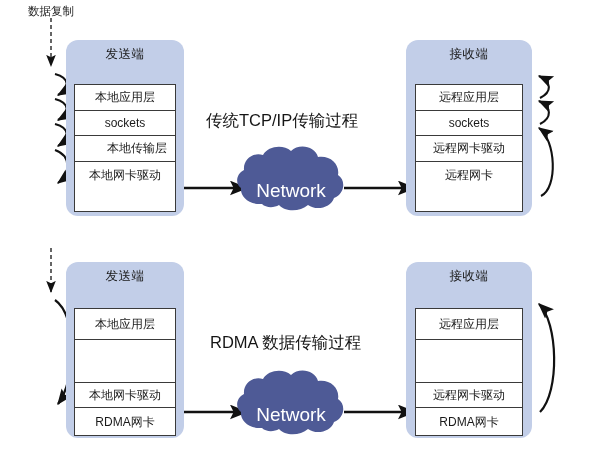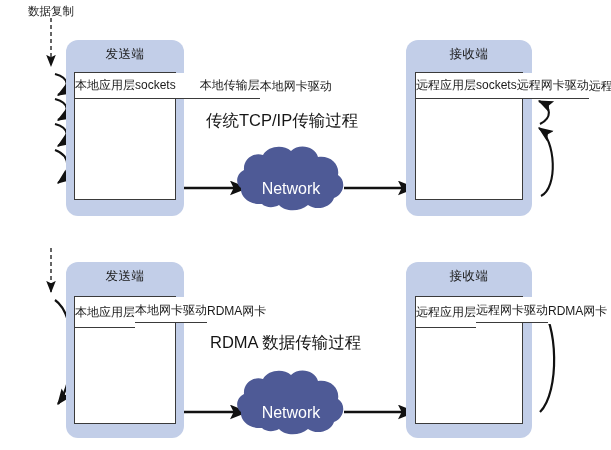--- a/index.html
+++ b/index.html
@@ -23,21 +23,21 @@
     color:#1a1a1a;
     letter-spacing:.5px;
   }
 
   
   .stack{
     position:absolute;
     background:#ffffff;
     border:1.4px solid #3a3a3a;
     box-sizing:border-box;
-    display:flex;flex-direction:row;
+    display:flex;flex-direction:column;margin-top:12px;
   }
   .layer{
     box-sizing:border-box;
     border-bottom:1.4px solid #3a3a3a;
     display:flex;align-items:center;justify-content:center;
     font-size:12px;
     color:#1a1a1a;
     background:#ffffff;
     line-height:1;
     white-space:nowrap;
@@ -57,21 +57,21 @@
   .copy-label{
     position:absolute;
     font-size:11.5px;
     color:#1a1a1a;
     white-space:nowrap;
   }
 
   
   .cloud-text{
     position:absolute;
-    font-size:16px;
+    font-size:19px;
     color:#ffffff;
     white-space:nowrap;
     text-align:center;
   }
   svg{position:absolute;left:0;top:0;overflow:visible;}
 </style>
 </head>
 <body>
 
 <div id="canvas">

